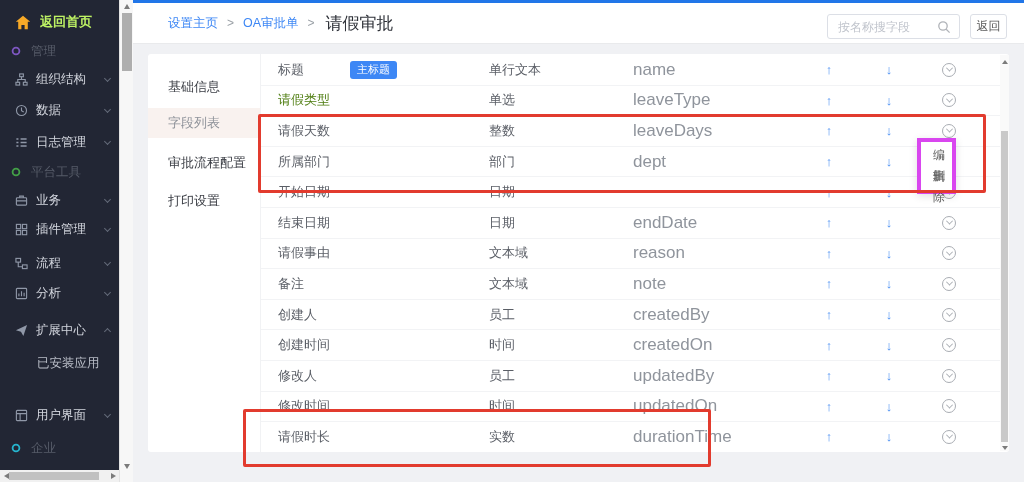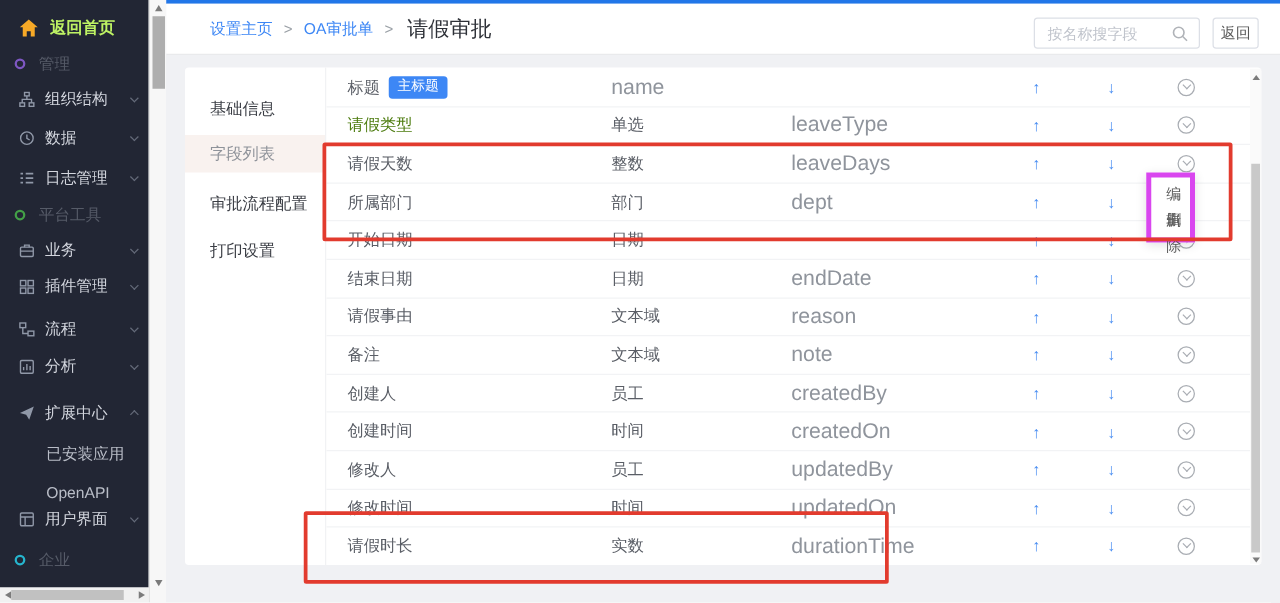--- a/index.html
+++ b/index.html
@@ -44,21 +44,21 @@
   .search-box input { border:none; outline:none; flex:1; min-width:0; font-size:12px; color:#555; padding-left:10px; font-family:inherit; background:transparent; }
   .search-box input::placeholder { color:#c0c4cc; }
   .search-box .mag { margin-right:8px; display:flex; }
   .back-btn { position:absolute; left:837px; top:11px; width:37px; height:25px; border:1px solid #dcdfe6; border-radius:3px; background:#fff; font-size:12px; color:#595959; display:flex; align-items:center; justify-content:center; cursor:pointer; }
   
   .card { position:absolute; left:15px; top:54px; width:861px; height:398px; background:#ffffff; border-radius:3px; }
   .subnav-item { position:absolute; left:0; width:112px; height:30px; line-height:30px; padding-left:20px; font-size:13px; color:#3a3d44; cursor:pointer; white-space:nowrap; }
   .subnav-item.sel { background:#f9f2ef; color:#8f939a; }
   .table-region { position:absolute; left:112px; top:0; width:740px; height:398px; border-left:1px solid #f1f2f4; overflow:hidden; padding-top:1px; }
   .trow { position:relative; height:30.6px; display:flex; align-items:center; border-bottom:1px solid #f2f3f5; }
-  .c-label { margin-left:17px; width:211px; font-size:13px; color:#5a5e66; display:flex; align-items:center; }
+  .c-label { margin-left:17px; width:211px; font-size:13px; color:#5a5e66; display:flex; align-items:center;gap:39px; }
   .c-label .link { color:#4d7c0f; cursor:pointer; }
   .c-type { width:144px; font-size:13px; color:#5a5e66; }
   .c-name { flex:1; font-size:17px; color:#8f949c; }
   .badge { margin-left:7px; background:#3d87f5; color:#fff; font-size:11px; line-height:1; padding:3px 7px 4px; border-radius:3px; }
   .a-up, .a-down { position:absolute; width:40px; text-align:center; font-size:13px; color:#4b8ff2; cursor:pointer; }
   .a-up { left:548px; }
   .a-down { left:608px; }
   .a-menu { position:absolute; left:668px; width:40px; display:flex; justify-content:center; cursor:pointer; }
   .ringwrap { width:14px; height:14px; border:1px solid #a9adb3; border-radius:50%; display:flex; align-items:center; justify-content:center; }
   .chev-s { width:5px; height:5px; border-right:1px solid #a9adb3; border-bottom:1px solid #a9adb3; transform:rotate(45deg) translate(-1px,-1px); }
@@ -195,23 +195,20 @@
         </svg>
       </span>
     <span class="lbl">扩展中心</span>
     <span class="chev up"></span>
   </div>
 
   <div class="sb-item" style="top:352px">
     <span class="lbl sub">已安装应用</span>
   </div>
 
-  <div class="sb-item" style="top:383px">
-    <span class="lbl sub">OpenAPI</span>
-  </div>
 
   <div class="sb-item" style="top:404px">
     <span class="ic">
         <svg width="13" height="13" viewBox="0 0 14 14" fill="none" stroke="#9098a8" stroke-width="1.2">
           <rect x="1.5" y="1.5" width="11" height="11" rx="1"></rect>
           <path d="M1.5 5h11M5.5 5v7.5"></path>
         </svg>
       </span>
     <span class="lbl">用户界面</span>
     <span class="chev"></span>
@@ -274,20 +271,21 @@
     <div class="subnav-item sel" style="top:54px">字段列表</div>
     <div class="subnav-item" style="top:94px">审批流程配置</div>
     <div class="subnav-item" style="top:132px">打印设置</div>
 
     <div class="table-region">
         <div class="trow">
     <span class="c-label">
       <span>标题</span>
       <span class="badge">主标题</span>
     </span>
+    <span class="c-type">单行文本</span>
     <span class="c-name">name</span>
     <span class="a-up">↑</span>
     <span class="a-down">↓</span>
     <span class="a-menu">
             <span class="ringwrap">
               <span class="chev-s"></span>
             </span>
           </span>
   </div>
         <div class="trow">

